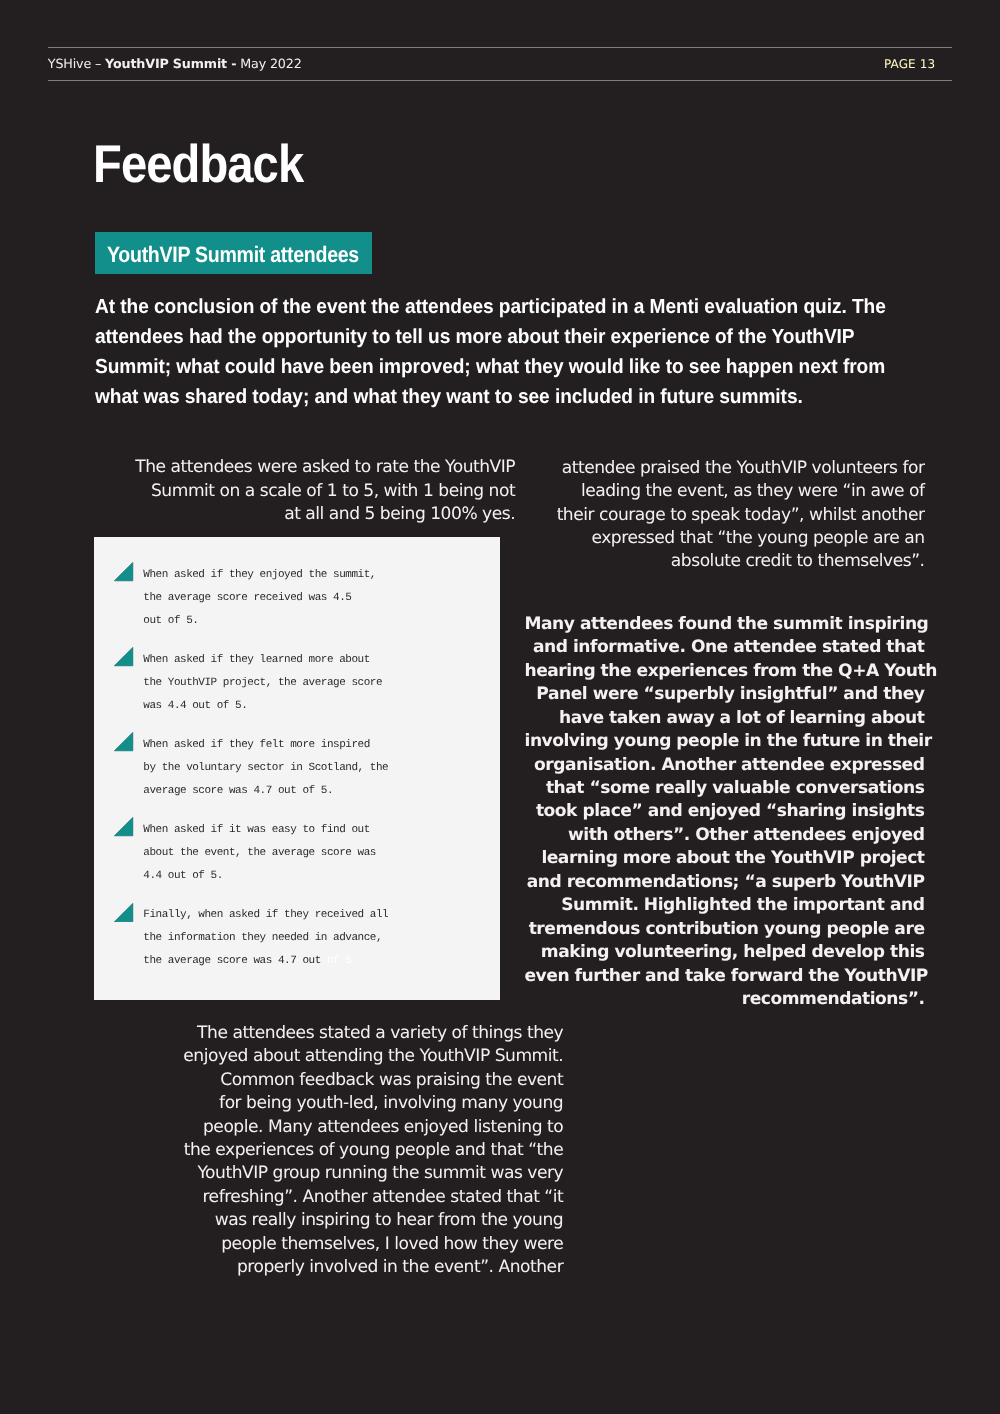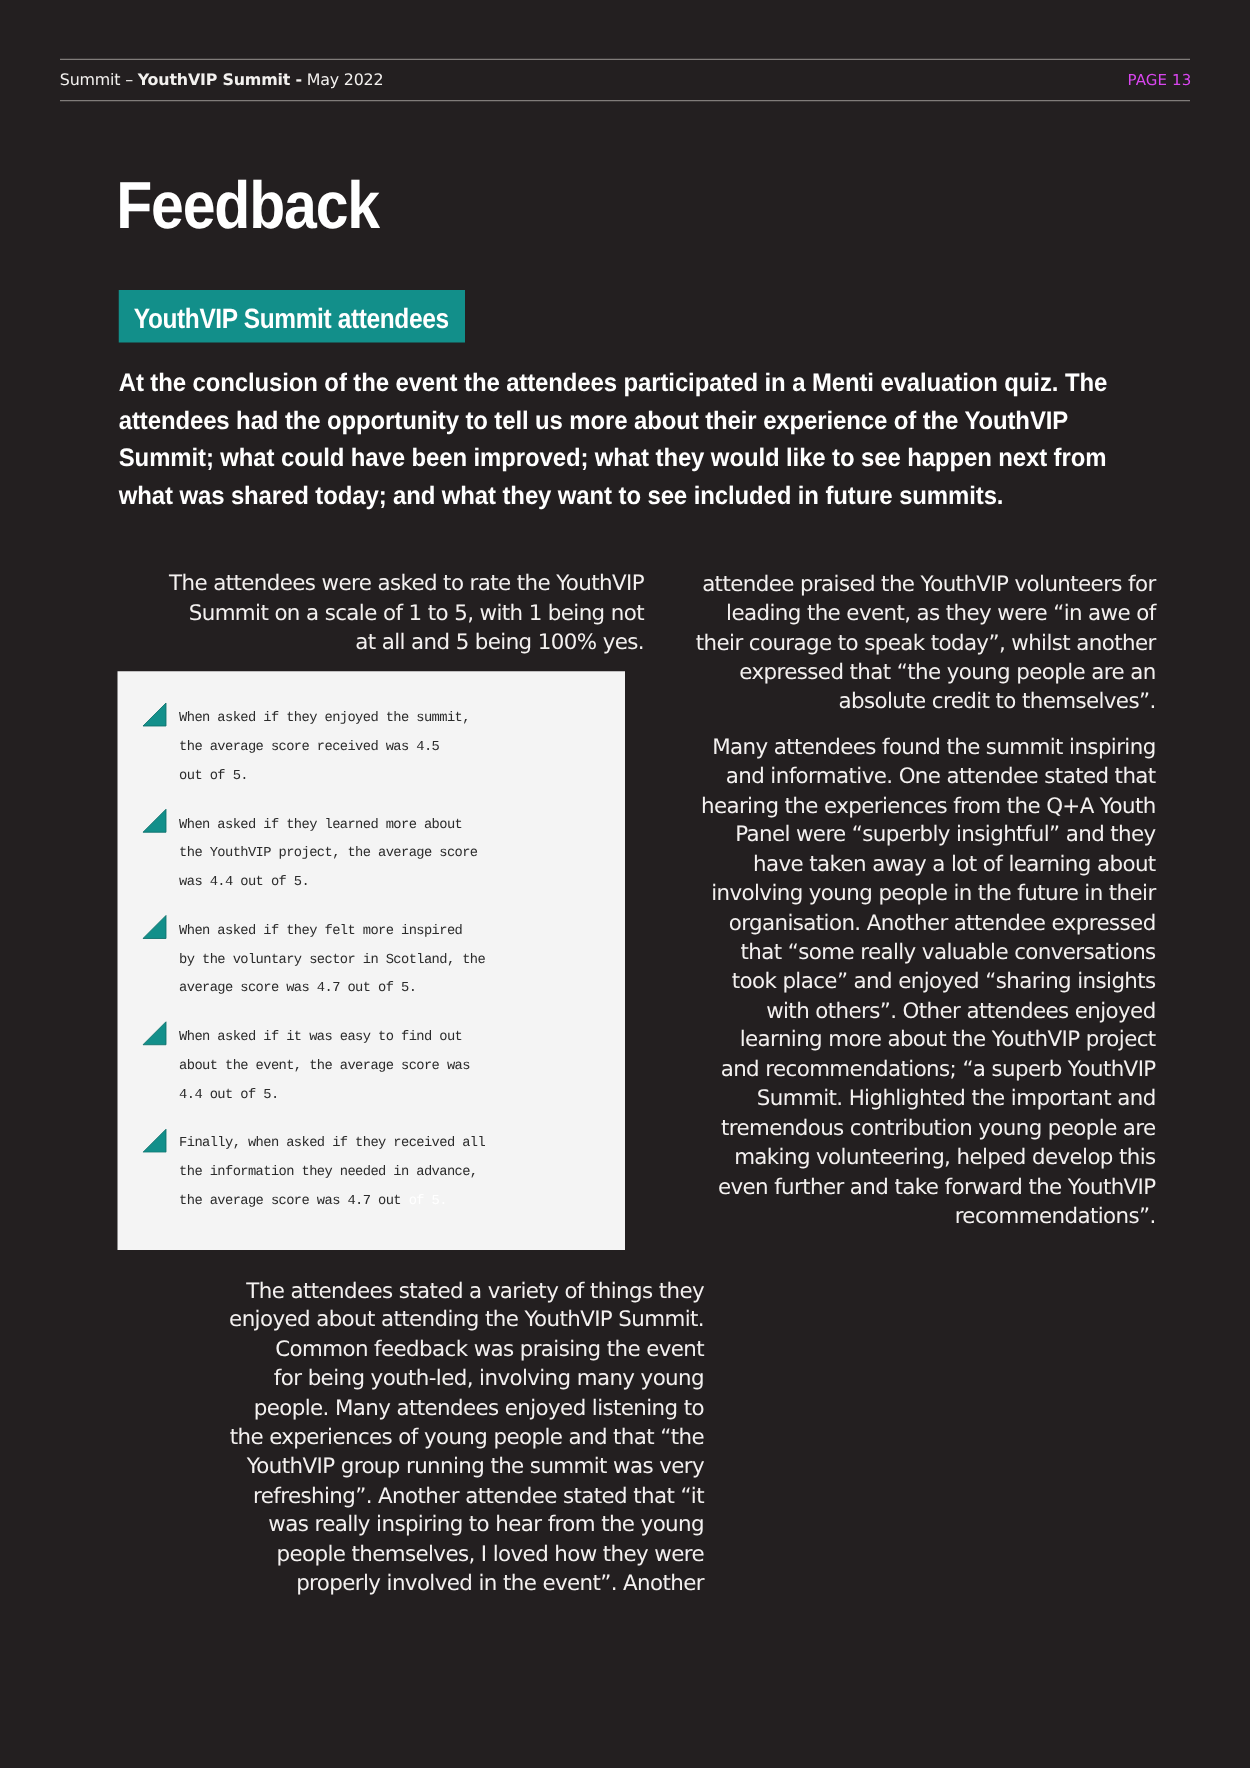--- a/index.html
+++ b/index.html
@@ -14,22 +14,22 @@
 
   
   .runhead{position:absolute;left:48px;top:47px;width:904px;height:34px;}
   .rule{position:absolute;left:0;width:904px;height:1.3px;background:#807c7a;}
   .rule.top{top:0;}
   .rule.bot{top:33.2px;}
   .runhead-left{position:absolute;left:-0.2px;top:11.3px;
        font-family:"DejaVu Sans",sans-serif;font-size:12.7px;color:#f2f0ee;
        letter-spacing:-0.15px;white-space:pre;line-height:12.7px;}
   .runhead-left .b{font-weight:700;}
-  .runhead-right{position:absolute;left:854px;top:11.2px;
-       font-family:"DejaVu Sans",sans-serif;font-size:12px;color:#d946ef;
+  .runhead-right{position:absolute;left:836px;top:11.2px;
+       font-family:"DejaVu Sans",sans-serif;font-size:12px;color:#fef9c3;
        letter-spacing:0.1px;white-space:pre;line-height:12px;}
 
   
   .title{position:absolute;left:93.1px;top:145.6px;margin:0;
        font-family:"Liberation Sans",sans-serif;font-weight:700;font-size:53.2px;
        line-height:38px;color:#ffffff;letter-spacing:-1.05px;white-space:pre;
        transform:scaleX(0.887);transform-origin:0 0;}
 
   
   .badge{position:absolute;left:94.5px;top:232.2px;width:277px;height:42.3px;
@@ -43,21 +43,21 @@
   .intro{position:absolute;left:95.2px;top:292.1px;width:930px;margin:0;
        font-family:"Liberation Sans",sans-serif;font-weight:700;font-size:20.3px;
        line-height:30px;color:#ffffff;letter-spacing:-0.08px;
        transform:scaleX(0.9435);transform-origin:0 0;}
 
   
   .body-text{font-family:"DejaVu Sans",sans-serif;font-size:17.1px;
        letter-spacing:-0.48px;line-height:23.45px;color:#f4f1f0;}
   .body-text p{margin:0;text-align:right;}
   [data-lines]{white-space:pre;}
-  .body-text p + p{margin-top:13px;}
+  .body-text p + p{margin-top:39px;font-weight:bold;}
   .col-left-a{position:absolute;left:95.2px;top:456.2px;width:420px;}
   .col-left-b{position:absolute;left:95.2px;top:1021.7px;width:420px;margin-left:48px;}
   .col-right{position:absolute;left:524.5px;top:456.6px;width:400px;}
 
   
   .panel{position:absolute;left:94.4px;top:536.8px;width:405.8px;height:463.5px;
        background:#f4f4f4;}
   .bullets{position:absolute;left:0;top:27.2px;width:405.5px;}
   .bullet{position:relative;padding-left:48.9px;}
   .bullet + .bullet{margin-top:15.75px;}
@@ -68,21 +68,21 @@
        width:360px;}
   .ghost{color:#ffffff;}
 </style>
 </head>
 <body>
 
 <div class="page">
 
   <div class="runhead">
     <div class="rule top"></div>
-    <div class="runhead-left"><span>Summit</span> <span>–</span> <span class="b">YouthVIP Summit -</span> <span>May 2022</span></div>
+    <div class="runhead-left"><span>YSHive</span> <span>–</span> <span class="b">YouthVIP Summit -</span> <span>May 2022</span></div>
     <div class="runhead-right">PAGE 13</div>
     <div class="rule bot"></div>
   </div>
 
   <h1 class="title">Feedback</h1>
 
   <div class="badge">
     <div class="badge-label">YouthVIP Summit attendees</div>
   </div>
 

